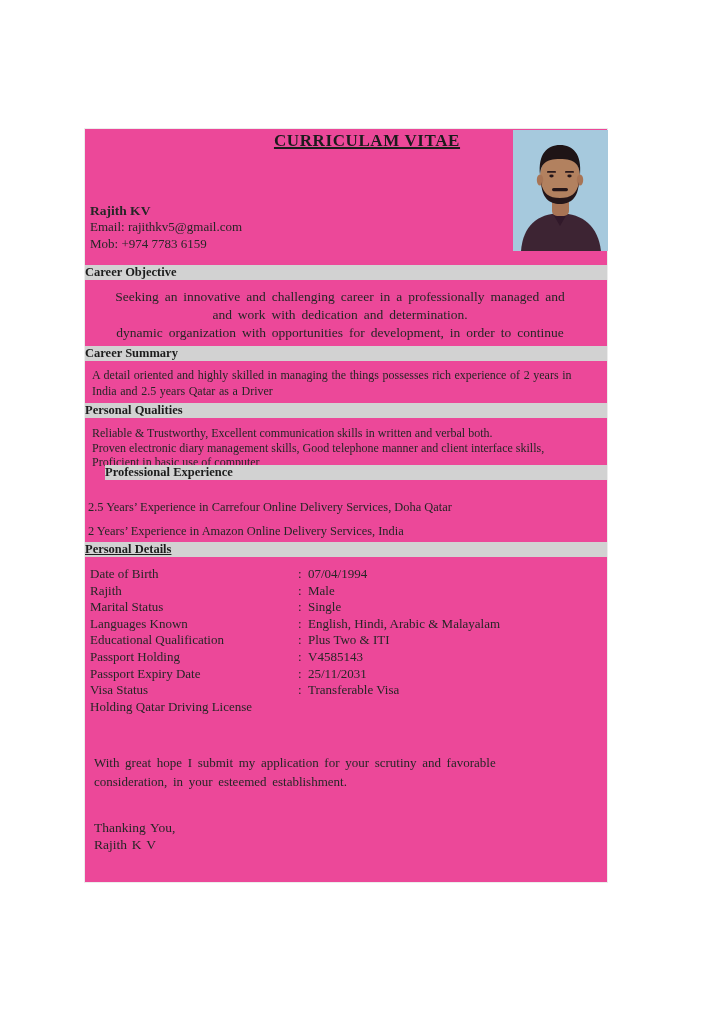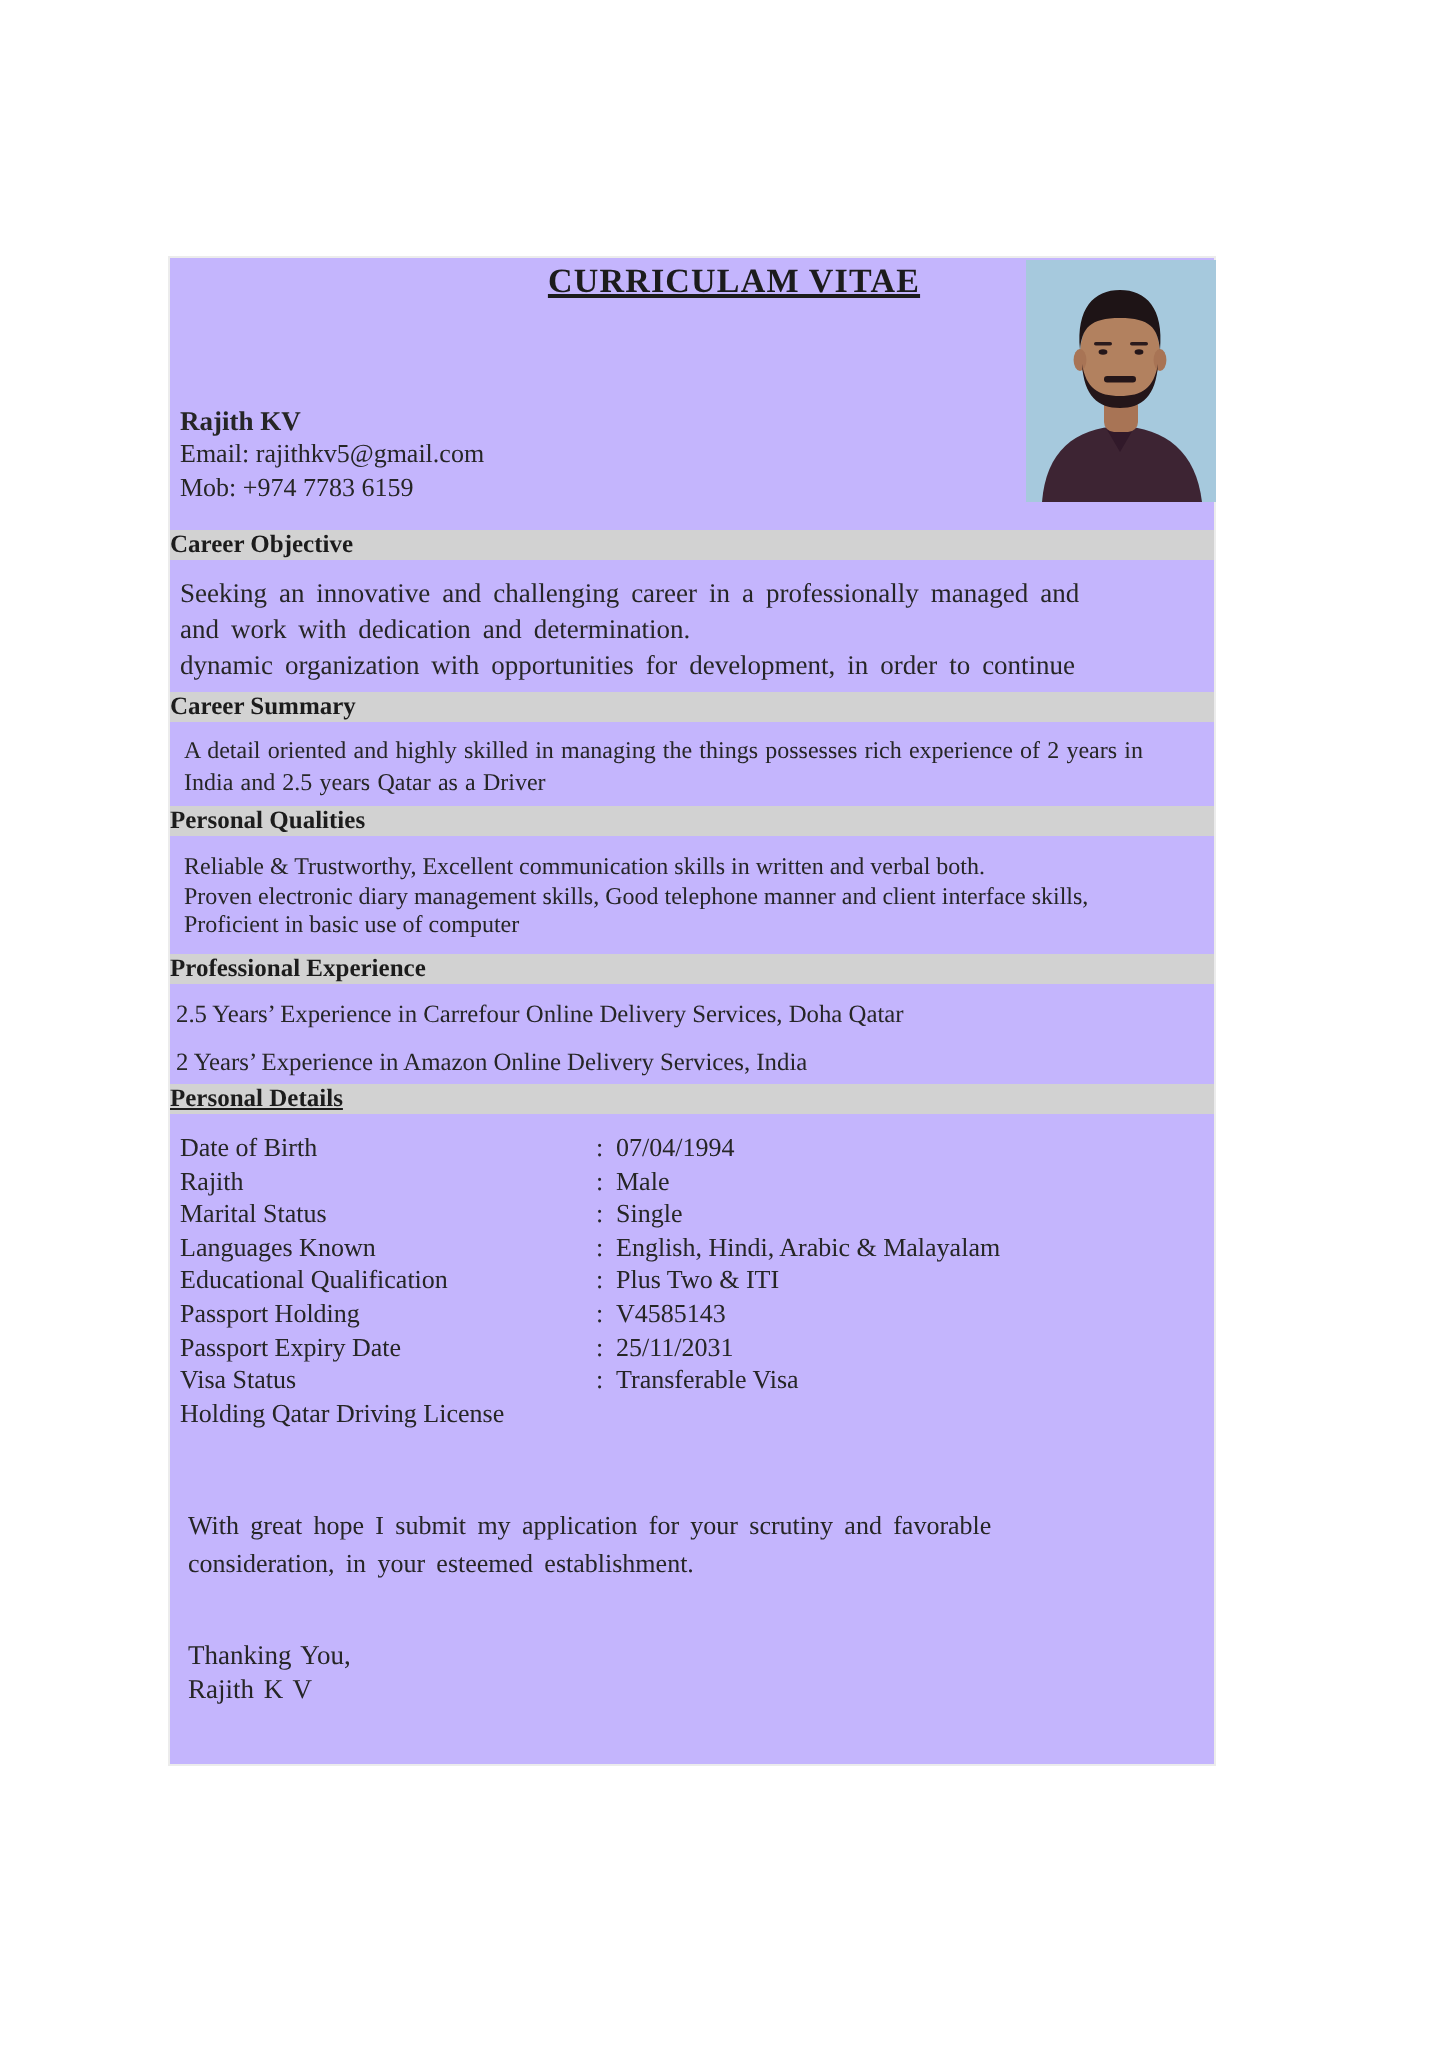--- a/index.html
+++ b/index.html
@@ -4,21 +4,21 @@
 <style>
   * { margin: 0; padding: 0; box-sizing: border-box; }
   html, body { width: 725px; height: 1024px; background: #ffffff; overflow: hidden; }
   body { font-family: "Liberation Serif", "DejaVu Serif", serif; color: #262626; }
 
   .canvas { position: relative; width: 725px; height: 1024px; background: #ffffff; }
 
   .page {
     position: absolute; left: 84px; top: 128px;
     width: 524px; height: 755px;
-    background: #c4b5fd;
+    background: #ec4899;
     border: 1px solid #ececec;
   }
 
   .cv-title {
     position: absolute; top: 2px; left: 0; right: 0;
     text-align: center; padding-left: 42px;
     font-size: 17px; font-weight: bold; letter-spacing: 0.6px;
     text-decoration: underline;
     text-decoration-thickness: 2px;
     color: #1c1c1c;
@@ -34,25 +34,25 @@
 
   .bar {
     position: absolute; left: 0; right: 0; height: 15px;
     background: #d2d2d2;
     font-weight: bold; font-size: 12.5px; line-height: 15px;
     color: #1c1c1c;
   }
   .bar-objective   { top: 136px; }
   .bar-summary     { top: 217px; }
   .bar-qualities   { top: 274px; }
-  .bar-experience  { top: 348px; }
+  .bar-experience  { top: 336px; margin-left: 20px; }
   .bar-details     { top: 413px; text-decoration: underline; }
 
   .para { position: absolute; }
-  .objective { top: 159px; left: 5px; width: 500px; font-size: 13.5px; line-height: 18.2px; word-spacing: 2.6px; }
+  .objective { top: 159px; left: 5px; width: 500px; font-size: 13.5px; line-height: 18.2px; word-spacing: 2.6px; text-align: center; }
   .summary   { top: 239px; left: 7px; width: 512px; font-size: 12px;   line-height: 15.8px; word-spacing: 0.6px; }
   .qualities { top: 297px; left: 7px; width: 512px; font-size: 12px;   line-height: 14.6px; }
   .experience{ top: 370px; left: 3px; width: 512px; font-size: 12.4px; }
   .experience .exp-line { margin-bottom: 8px; line-height: 16px; }
 
   .details { position: absolute; top: 437px; left: 5px; width: 512px; font-size: 13px; line-height: 16.6px; }
   .detail-row .dl { display: inline-block; width: 208px; }
   .detail-row .dc { display: inline-block; width: 10px; }
 
   .closing { top: 625px; left: 9px; width: 500px; font-size: 13px; line-height: 18.6px; word-spacing: 2.4px; }

